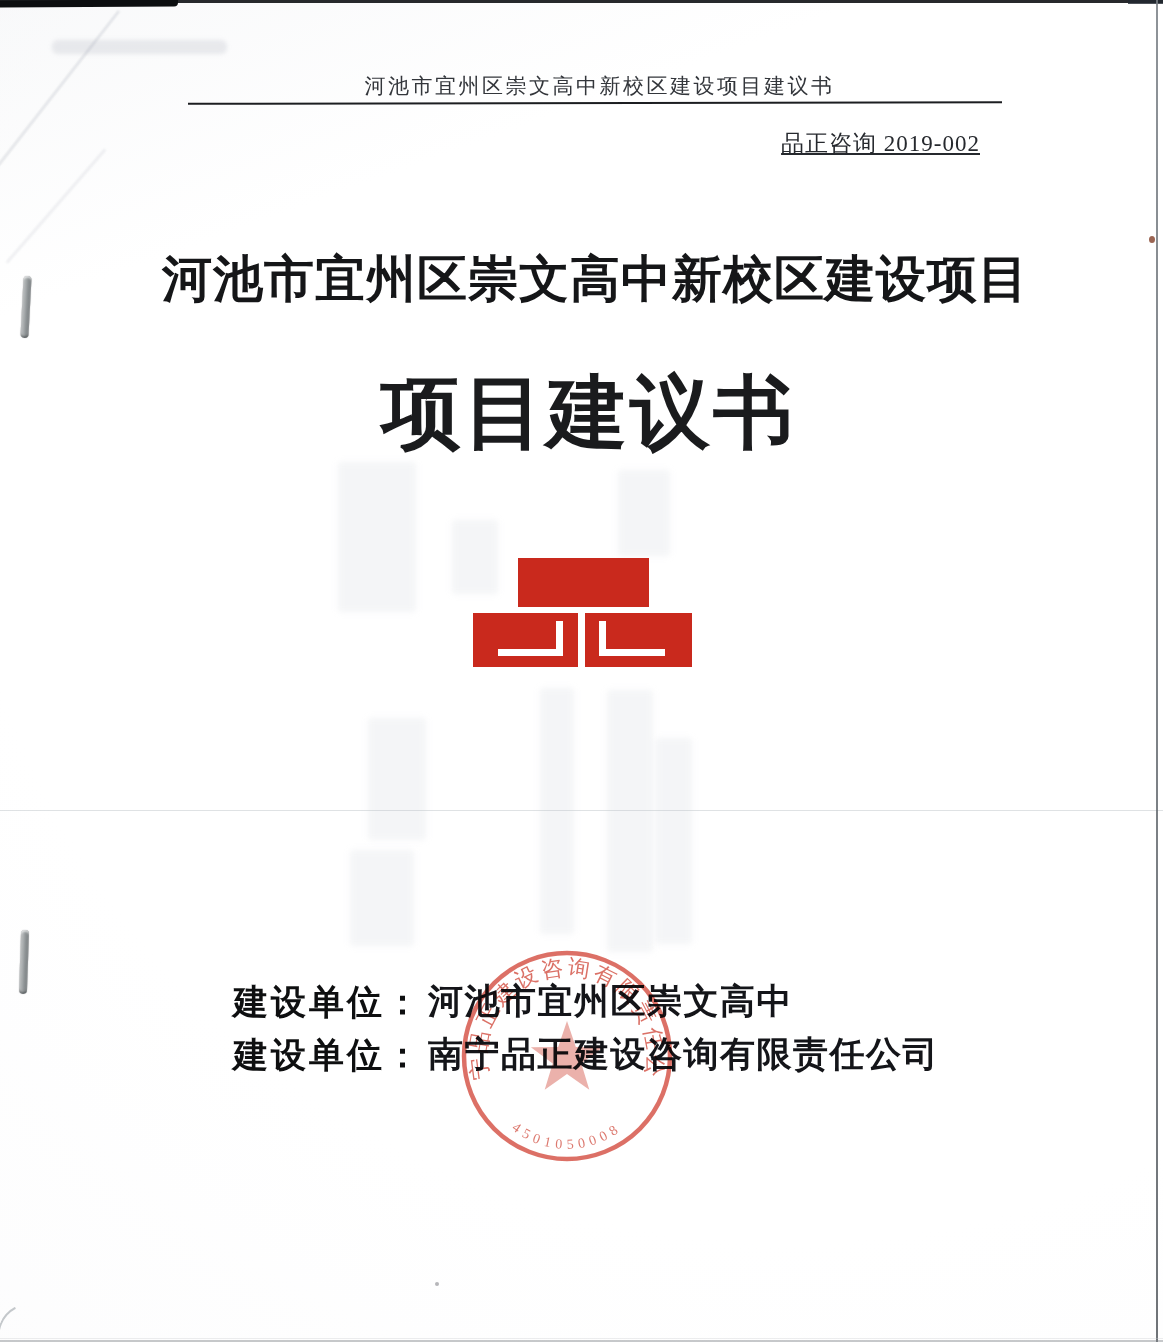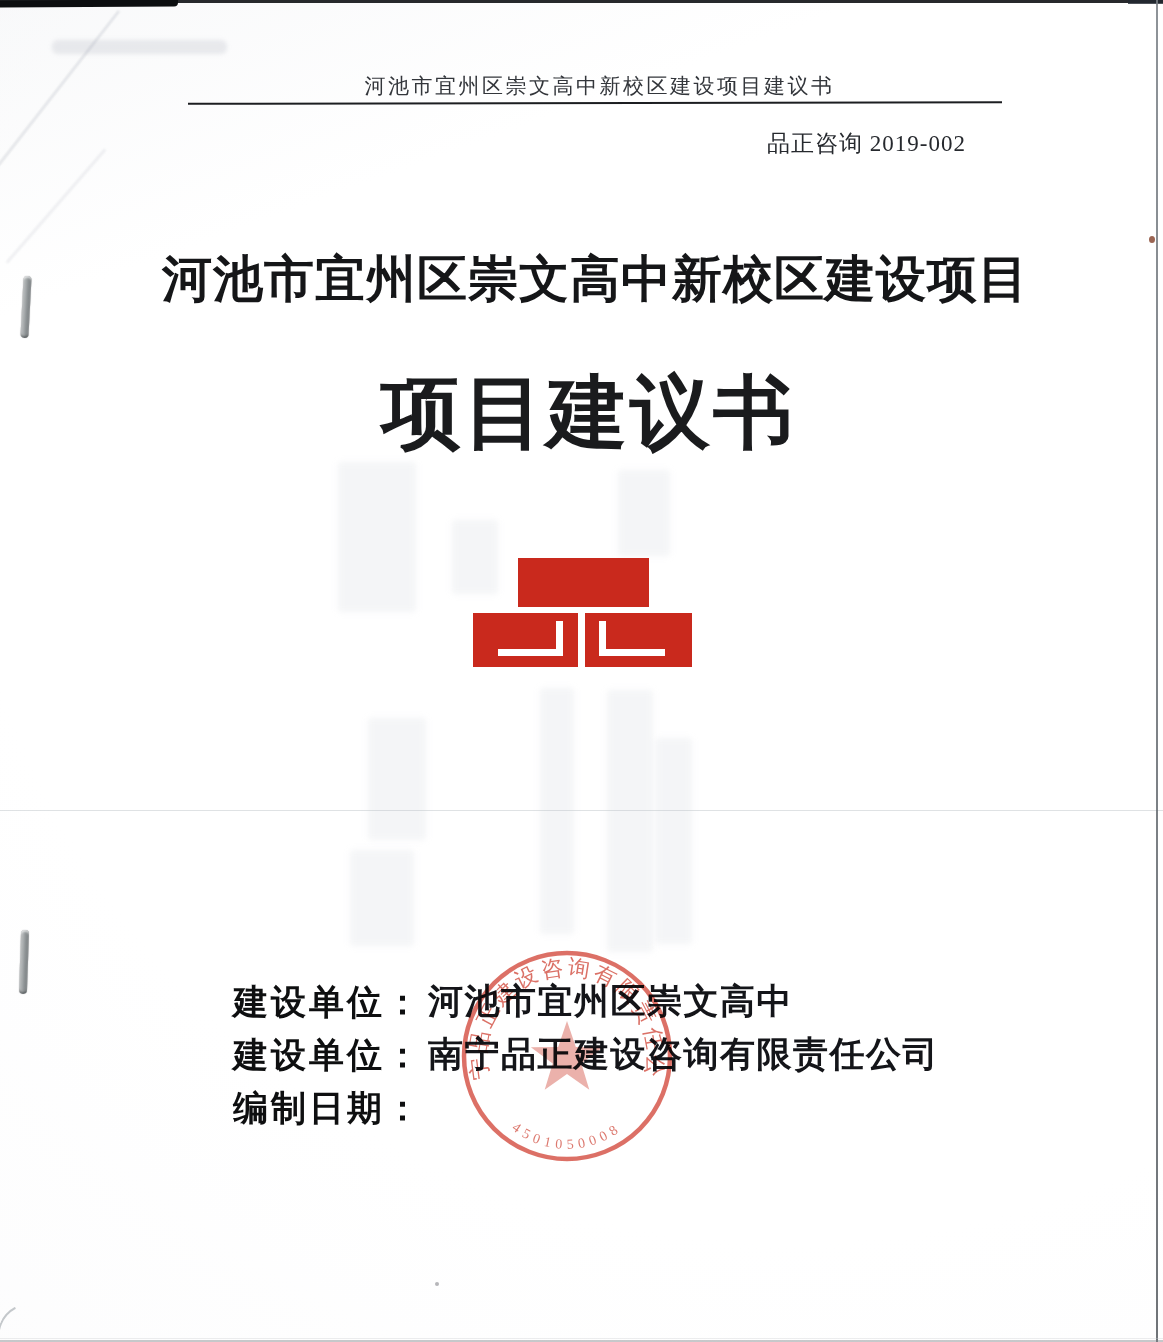--- a/index.html
+++ b/index.html
@@ -59,22 +59,22 @@
   .running-title{
     position:absolute;top:72px;left:0;width:1163px;text-align:center;
     transform:translateX(18px);
     font-size:21px;letter-spacing:2.5px;color:#33363b;z-index:2;
   }
   .header-rule{
     position:absolute;top:102px;left:188px;width:814px;height:2px;
     background:#1c1e21;transform:rotate(-0.12deg);z-index:2;
   }
   .doc-number{
-    position:absolute;top:128px;left:0;right:197px;text-align:right;
-    font-size:23px;letter-spacing:1px;color:#26292e;z-index:2;
+    position:absolute;top:128px;left:0;right:183px;text-align:right;
+    font-size:23px;letter-spacing:1px;color:#26292e;z-index:2;text-decoration:underline;
   }
   .project-title{
     position:absolute;top:246px;left:0;width:1163px;margin:0;text-align:center;
     transform:translateX(14px);
     font-family:"Liberation Sans", sans-serif;
     font-size:50px;font-weight:700;letter-spacing:1px;color:#151618;z-index:2;
   }
   .doc-type{
     position:absolute;top:360px;left:0;width:1163px;margin:0;text-align:center;
     transform:translateX(7px);
@@ -147,21 +147,20 @@
   <div class="info">
     <div class="info-row">
       <span class="info-label">建设单位：</span>
       <span class="info-value">河池市宜州区崇文高中</span>
     </div>
     <div class="info-row">
       <span class="info-label">建设单位：</span>
       <span class="info-value">南宁品正建设咨询有限责任公司</span>
     </div>
     <div class="info-row">
-      <span class="info-label">编制日期：</span>
     </div>
   </div>
 
   <svg class="stamp" viewBox="0 0 235 245" xmlns="http://www.w3.org/2000/svg">
     <defs>
       <path id="arcTop" d="M 40 146 A 81 81 0 1 1 194 146" fill="none"></path>
       <path id="arcBottom" d="M 48 181 A 89 89 0 0 0 186 181" fill="none"></path>
     </defs>
     <circle cx="117" cy="121" r="103" fill="none" stroke="#d2493c" stroke-width="4.5" opacity="0.85"></circle>
     <polygon points="117,86 125.8,111.9 153.1,112.3 131.3,128.6 139.3,154.7 117,139 94.7,154.7 102.7,128.6 80.9,112.3 108.2,111.9" fill="rgba(211,86,72,0.5)"></polygon>

